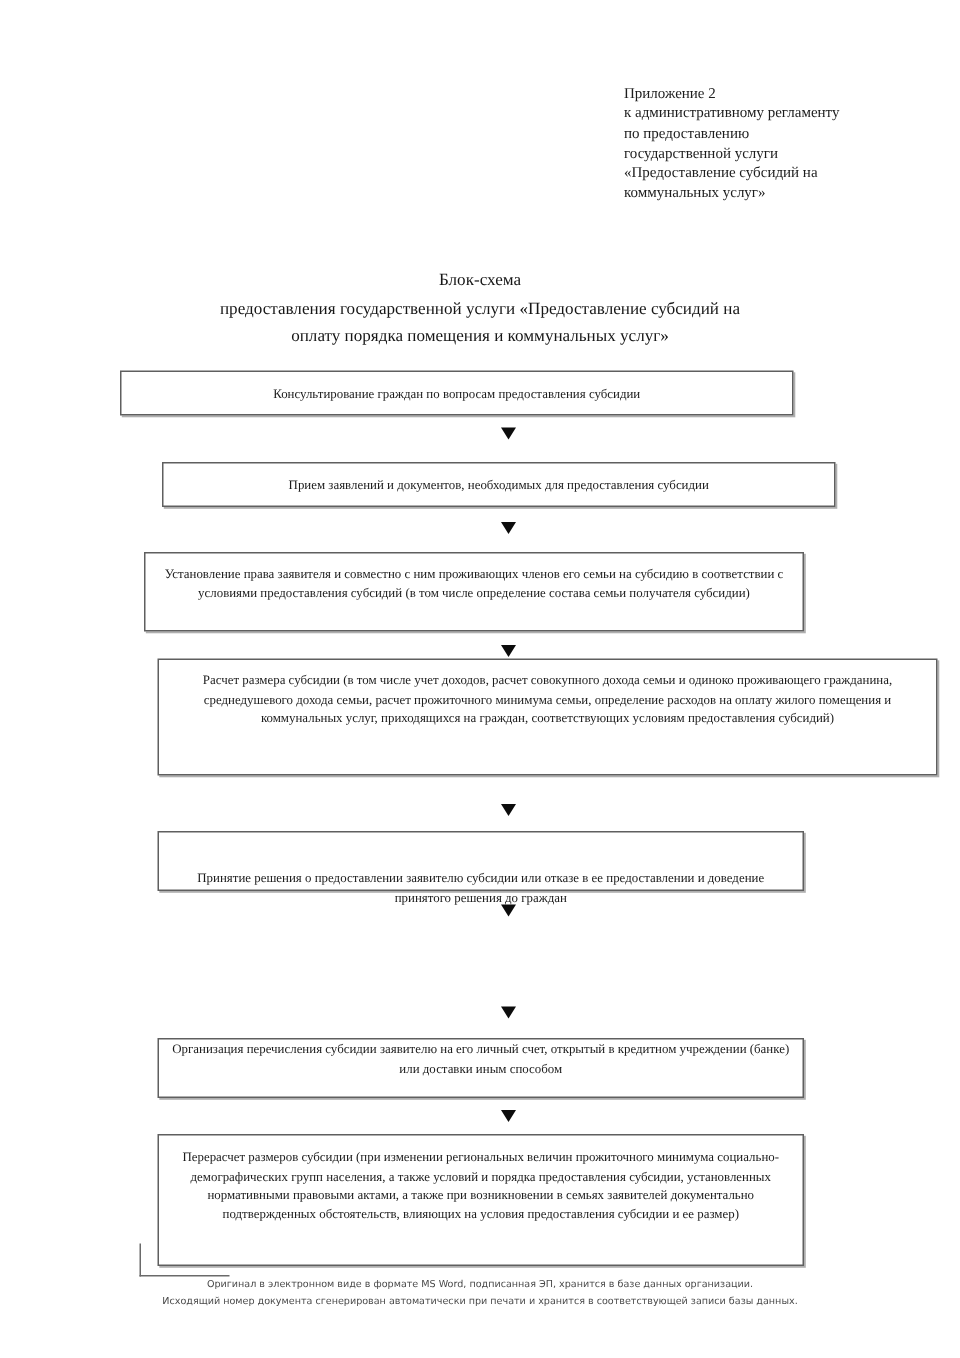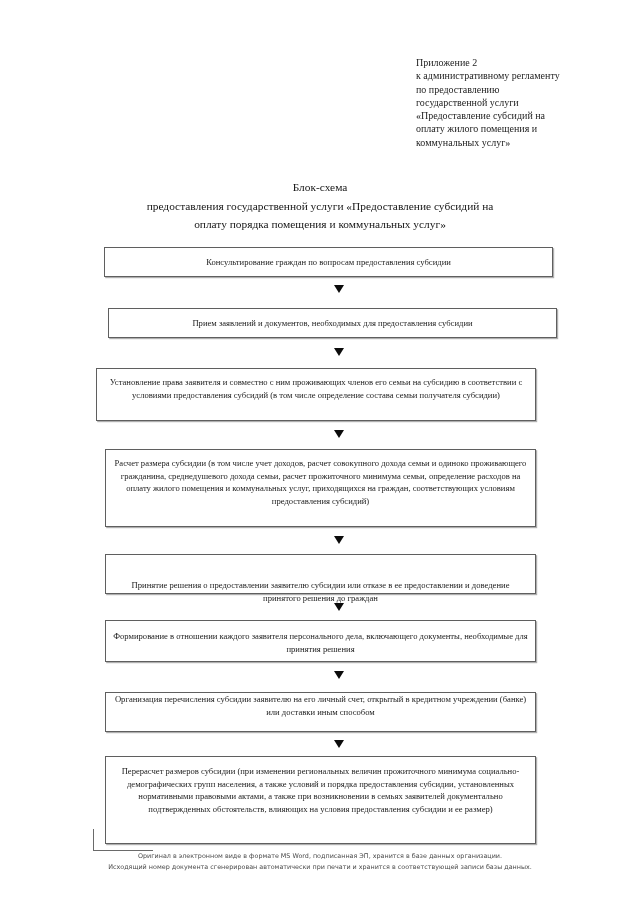--- a/index.html
+++ b/index.html
@@ -124,65 +124,61 @@
 <body>
 
 <div class="page">
 
   <div class="appendix-block">
     <div>Приложение 2</div>
     <div>к административному регламенту</div>
     <div>по предоставлению</div>
     <div>государственной услуги</div>
     <div>«Предоставление субсидий на</div>
-    <div>оплату жилого помещения и</div>
     <div>коммунальных услуг»</div>
   </div>
 
   <div class="doc-title">
     <div>Блок-схема</div>
     <div>предоставления государственной услуги «Предоставление субсидий на</div>
     <div>оплату порядка помещения и коммунальных услуг»</div>
   </div>
 
   <div class="flow">
 
-    <div class="node" style="left:104px; top:247px; width:449px; height:30px; padding-top:8px;">
+    <div class="node" style="left:80px; top:247px; width:449px; height:30px; padding-top:8px;">
       <span class="node-text">Консультирование граждан по вопросам предоставления субсидии</span>
     </div>
 
     <div class="arrow" style="left:334px; top:285px;"></div>
 
     <div class="node" style="left:96px; top:308px; width:449px; height:30px; padding-top:8px;margin-left:12px;">
       <span class="node-text">Прием заявлений и документов, необходимых для предоставления субсидии</span>
     </div>
 
     <div class="arrow" style="left:334px; top:348px;"></div>
 
     <div class="node" style="left:96px; top:368px; width:440px; height:53px; padding-top:7px;">
       <span class="node-text">Установление права заявителя и совместно с ним проживающих членов его семьи на субсидию в соответствии с условиями предоставления субсидий (в  том числе определение состава семьи получателя субсидии)</span>
     </div>
 
     <div class="arrow" style="left:334px; top:430px;"></div>
 
-    <div class="node" style="left:105px; top:449px; width:431px; height:78px; padding-top:7px;">
+    <div class="node" style="left:105px; top:439px; width:520px; height:78px; padding-top:7px;">
       <span class="node-text">Расчет размера субсидии (в том числе учет доходов, расчет совокупного дохода семьи и одиноко проживающего гражданина, среднедушевого дохода семьи, расчет прожиточного  минимума семьи, определение расходов на оплату жилого помещения и коммунальных услуг, приходящихся на граждан, соответствующих условиям предоставления субсидий)</span>
     </div>
 
     <div class="arrow" style="left:334px; top:536px;"></div>
 
     <div class="node" style="left:105px; top:554px; width:431px; height:40px; padding-top:24px;">
       <span class="node-text">Принятие решения о предоставлении заявителю субсидии или отказе в ее предоставлении и доведение принятого решения до граждан</span>
     </div>
 
     <div class="arrow" style="left:334px; top:603px;"></div>
 
-    <div class="node" style="left:105px; top:620px; width:431px; height:42px; padding-top:9px;">
-      <span class="node-text">Формирование в отношении каждого заявителя персонального дела, включающего документы, необходимые для принятия решения</span>
-    </div>
 
     <div class="arrow" style="left:334px; top:671px;"></div>
 
     <div class="node" style="left:105px; top:692px; width:431px; height:40px; padding-top:0;">
       <span class="node-text">Организация перечисления субсидии заявителю на его личный счет, открытый в кредитном учреждении (банке) или доставки иным способом</span>
     </div>
 
     <div class="arrow" style="left:334px; top:740px;"></div>
 
     <div class="node" style="left:105px; top:756px; width:431px; height:88px; padding-top:8px;">

